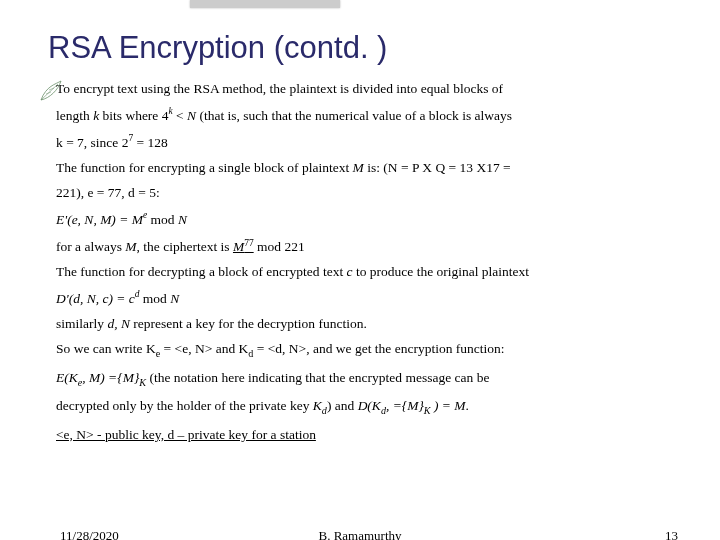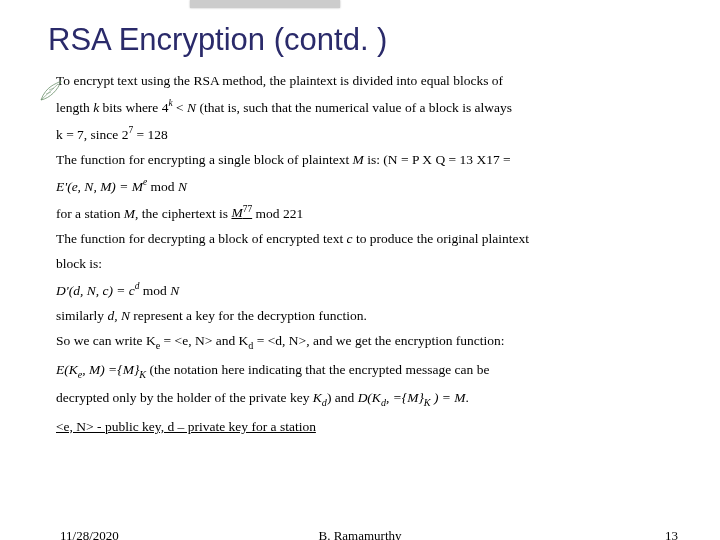--- a/index.html
+++ b/index.html
@@ -16,21 +16,21 @@
   .shadow-box {
     position: absolute;
     top: 0;
     left: 190px;
     width: 150px;
     height: 8px;
     background: #ccc;
     box-shadow: 0 0 2px #aaa;
   }
   .slide {
-    padding: 22px 38px 0 48px;
+    padding: 30px 38px 0 48px;
   }
   .title {
     font-family: "Comic Sans MS", "Comic Sans", cursive, sans-serif;
     font-size: 31px;
     color: #2a2a6a;
     margin: 0 0 14px 0;
     font-weight: normal;
   }
   .deco {
     position: absolute;
@@ -78,30 +78,30 @@
     <p class="para"><span>To encrypt text using the RSA method, the plaintext is divided into equal blocks of</span></p>
     <p class="para indent1">
       <span>length </span><span class="i">k</span><span> bits where 4</span><sup class="i">k</sup><span> &lt; </span><span class="i">N</span><span> (that is, such that the numerical value of a block is always</span>
     </p>
     <p class="para indent2">
       <span>k = 7, since 2</span><sup>7</sup><span> = 128</span>
     </p>
     <p class="para">
       <span>The function for encrypting a single block of plaintext </span><span class="i">M</span><span> is: (N = P X Q = 13 X17 =</span>
     </p>
+    <p class="para indent1"><span>221), e = 77, d = 5:</span></p>
     <p class="para indent2">
       <span class="i">E'(e, N, M) = </span><span class="i">M</span><sup class="i">e</sup><span> mod </span><span class="i">N</span>
     </p>
     <p class="para indent2">
-      <span>for a station </span><span class="i">M</span><span>, the ciphertext is </span><u><span class="i">M</span><sup>77</sup></u><span> mod 221</span>
+      <span>for a always </span><span class="i">M</span><span>, the ciphertext is </span><u><span class="i">M</span><sup>77</sup></u><span> mod 221</span>
     </p>
     <p class="para">
       <span>The function for decrypting a block of encrypted text </span><span class="i">c</span><span> to produce the original plaintext</span>
     </p>
-    <p class="para indent1"><span>block is:</span></p>
     <p class="para indent2">
       <span class="i">D'(d, N, c) = </span><span class="i">c</span><sup class="i">d</sup><span> mod </span><span class="i">N</span>
     </p>
     <p class="para indent1">
       <span>similarly </span><span class="i">d, N</span><span> represent a key for the decryption function.</span>
     </p>
     <p class="para">
       <span>So we can write K</span><sub>e</sub><span> = &lt;e, N&gt; and K</span><sub>d</sub><span> = &lt;d, N&gt;, and we get the encryption function:</span>
     </p>
     <p class="para">

